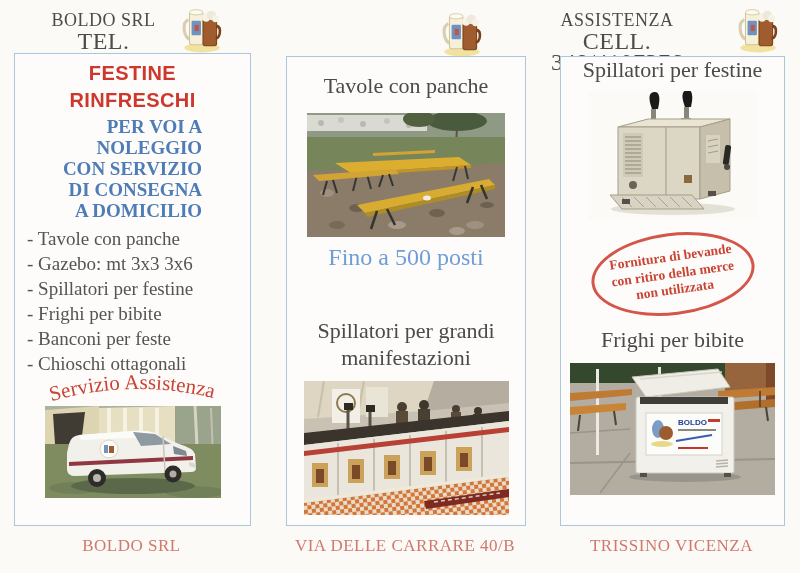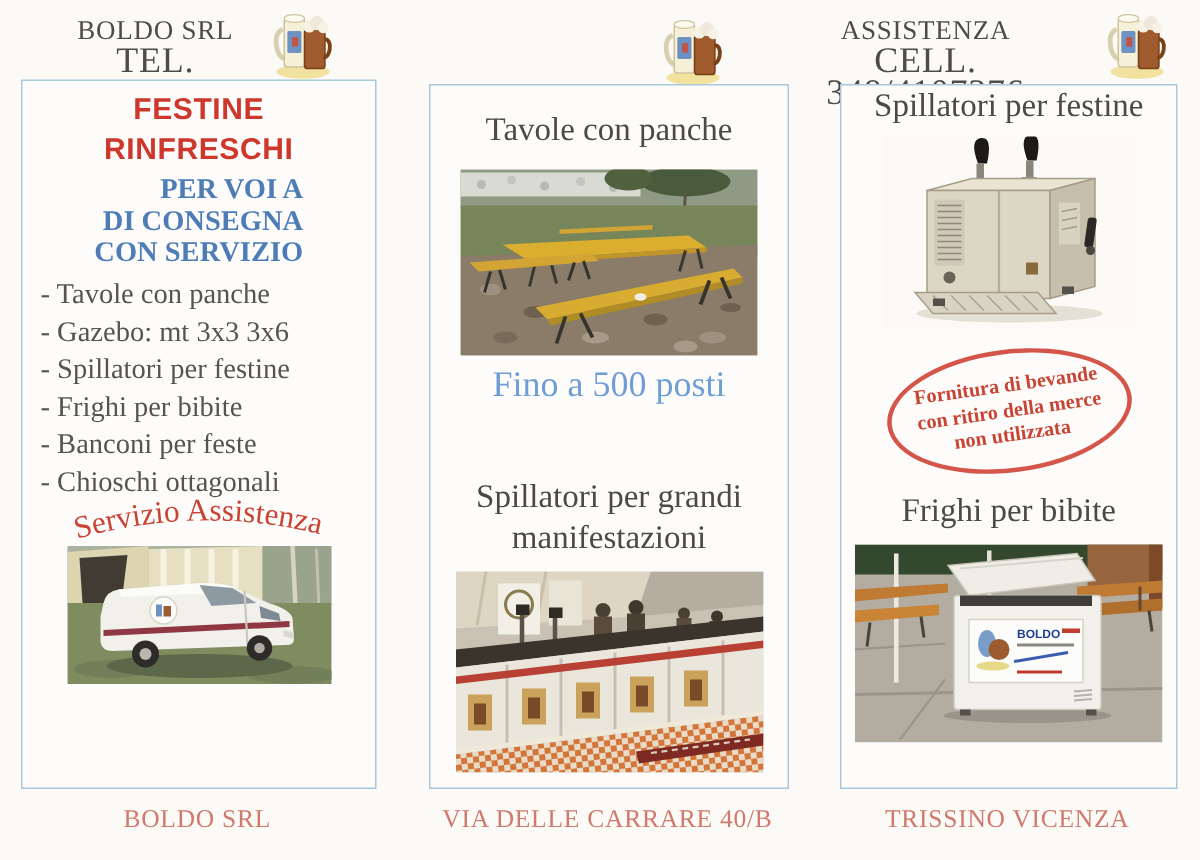--- a/index.html
+++ b/index.html
@@ -94,22 +94,24 @@
   <path d="M34 20 q4 1 3 7 q-1 5 -4 5" stroke="#7a4016" stroke-width="2.5" fill="none"></path>
 </svg>
 
 <div class="box box-left">
   <div class="red-group">
     <div class="red-line">FESTINE</div>
     <div class="red-line">RINFRESCHI</div>
   </div>
   <div class="blue-group">
     <div class="blue-line">PER VOI A</div>
+    <div class="blue-line">NOLEGGIO</div>
+    <div class="blue-line">CON SERVIZIO</div>
     <div class="blue-line">DI CONSEGNA</div>
-    <div class="blue-line">CON SERVIZIO</div>
+    <div class="blue-line">A DOMICILIO</div>
   </div>
   <div class="rental-list">
     <div class="rental-item">- Tavole con panche</div>
     <div class="rental-item">- Gazebo: mt 3x3 3x6</div>
     <div class="rental-item">- Spillatori per festine</div>
     <div class="rental-item">- Frighi per bibite</div>
     <div class="rental-item">- Banconi per feste</div>
     <div class="rental-item">- Chioschi ottagonali</div>
   </div>
   <svg class="arch-svg" viewBox="0 0 225 40">

